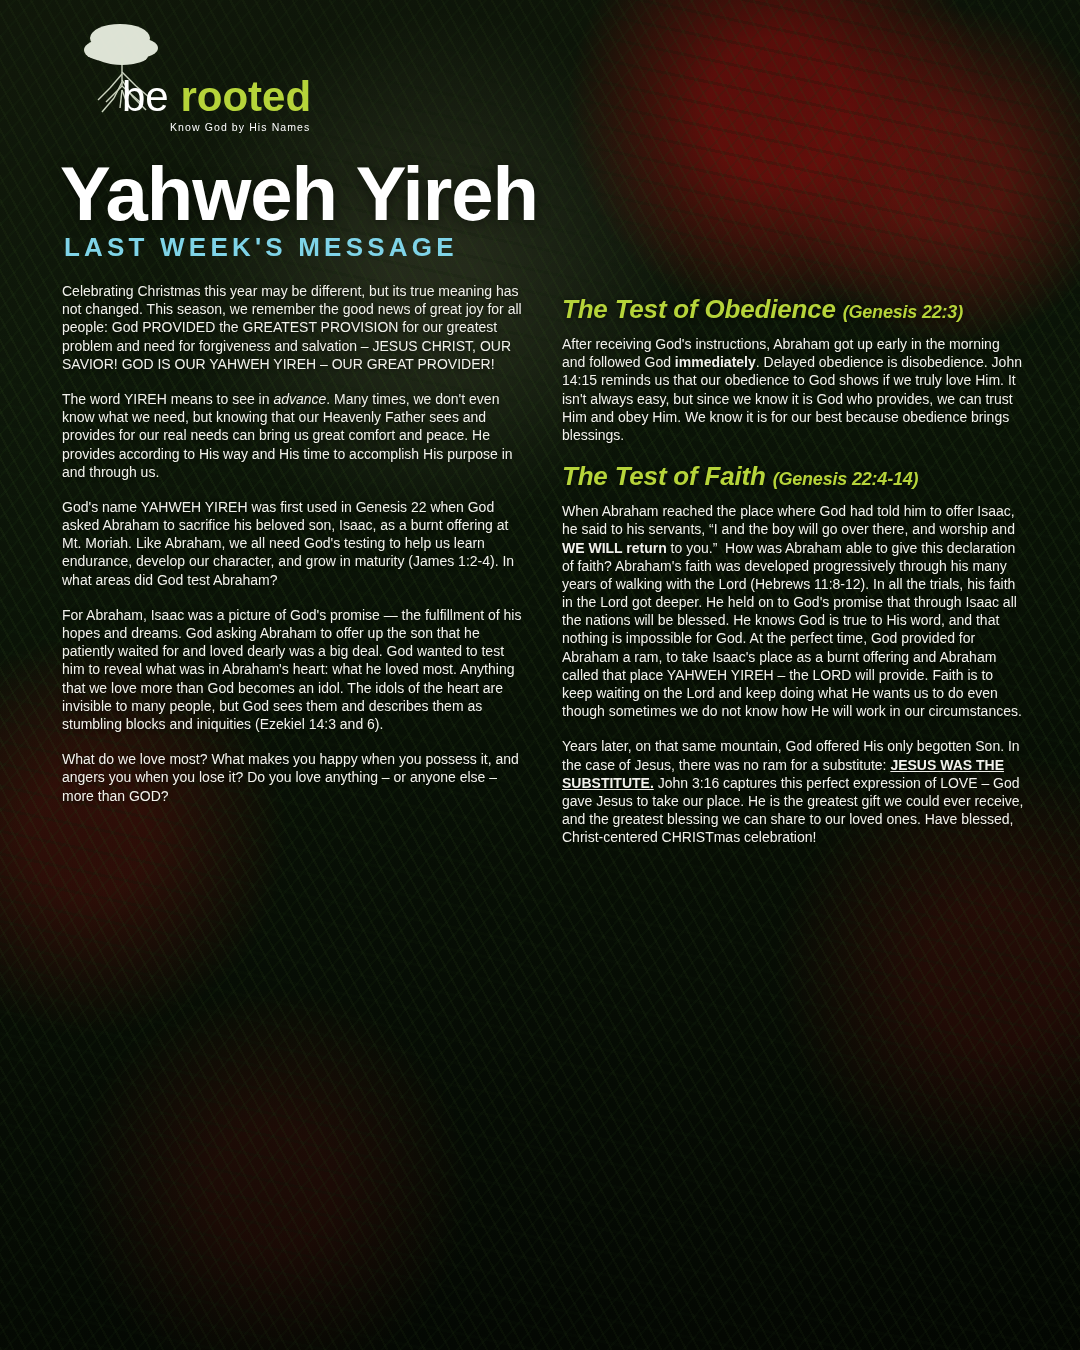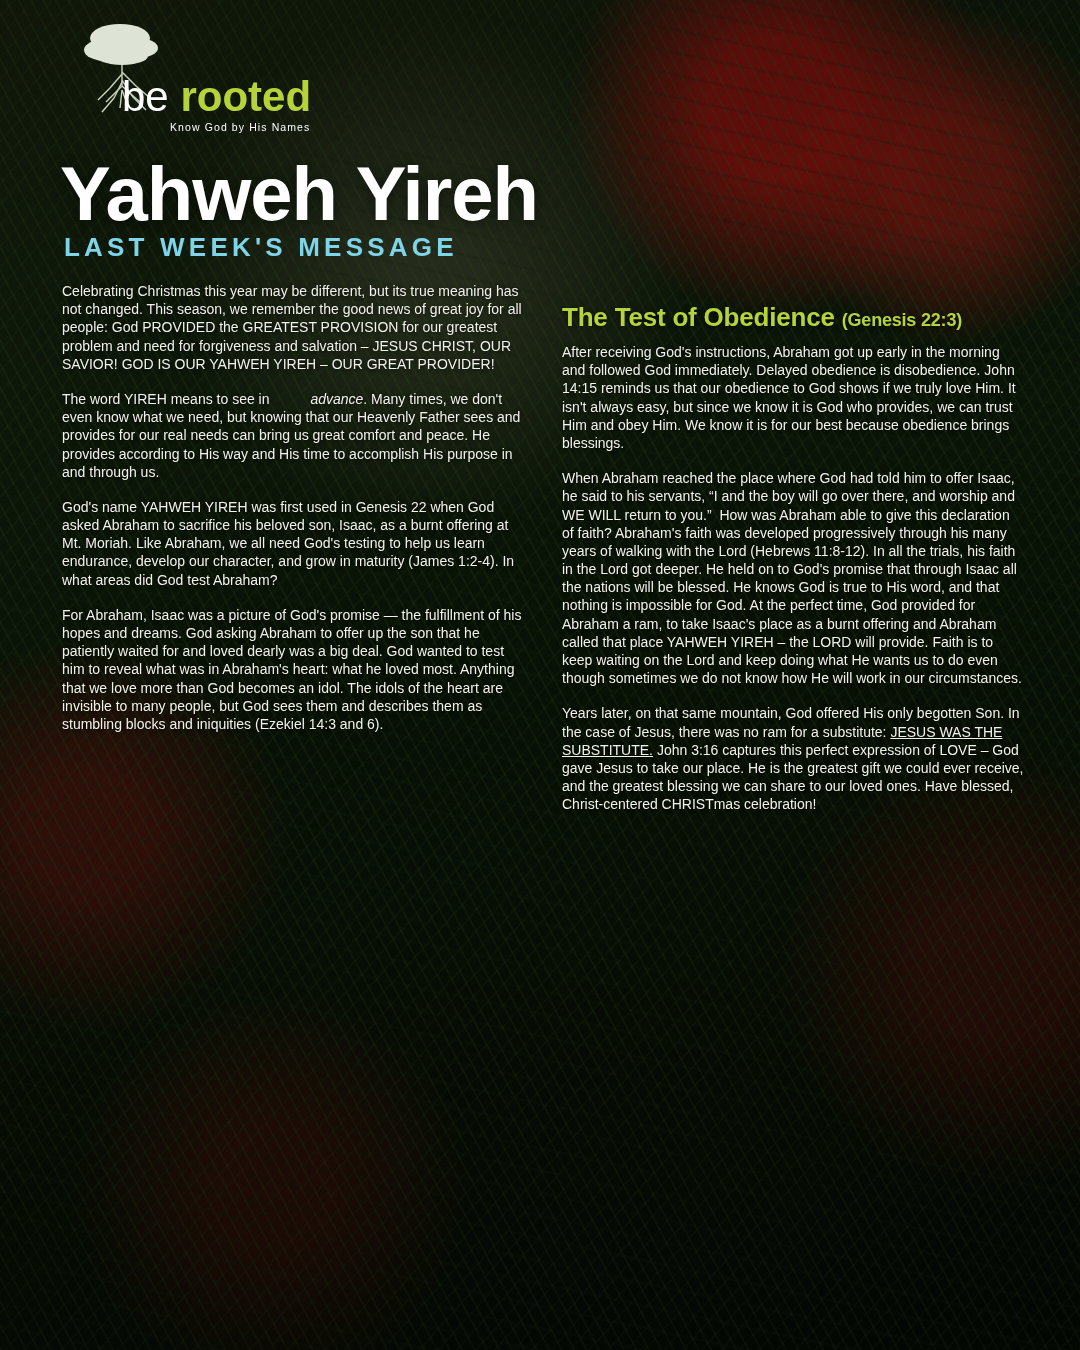--- a/index.html
+++ b/index.html
@@ -72,28 +72,29 @@
     position: absolute; top: 282px; width: 462px;
     color: #f1f1ec;
   }
   .col-left { left: 62px; }
   .col-right { left: 562px; }
 
   p.body {
     font-size: 14px; line-height: 1.30; margin-bottom: 17px;
     color: #f2f2ec; text-shadow: 0 1px 4px rgba(0,0,0,0.65);
   }
-  p.body b { font-weight: 400; }
+  p.body b { font-weight: 700; }
   p.body u { text-decoration: underline; }
-  p.body i { font-style: italic; margin-left: 37px; }
+  p.body i { font-style: italic; }
 
   h2.section {
     font-size: 26px; font-weight: 700; color: #b6d43a;
-    margin: 20px 0 10px 0; letter-spacing: -0.2px;
+    margin: 12px 0 10px 0; letter-spacing: -0.2px;
     text-shadow: 0 1px 5px rgba(0,0,0,0.6);
+    font-style: italic;
   }
   h2.section .ref { font-size: 18px; font-weight: 700; }
 </style>
 </head>
 <body>
 
 <div id="page">
   <div class="content">
 
     <div class="logo-block">
@@ -128,27 +129,32 @@
 
     <div class="title">Yahweh Yireh</div>
     <div class="subtitle">LAST WEEK'S MESSAGE</div>
 
     <div class="col col-left">
       <p class="body">Celebrating Christmas this year may be different, but its true meaning has not changed. This season, we remember the good news of great joy for all people: God PROVIDED the GREATEST PROVISION for our greatest problem and need for forgiveness and salvation – JESUS CHRIST, OUR SAVIOR! GOD IS OUR YAHWEH YIREH – OUR GREAT PROVIDER!</p>
       <p class="body">The word YIREH means to see in <i>advance</i>. Many times, we don't even know what we need, but knowing that our Heavenly Father sees and provides for our real needs can bring us great comfort and peace. He provides according to His way and His time to accomplish His purpose in and through us.</p>
       <p class="body">God's name YAHWEH YIREH was first used in Genesis 22 when God asked Abraham to sacrifice his beloved son, Isaac, as a burnt offering at Mt. Moriah. Like Abraham, we all need God's testing to help us learn endurance, develop our character, and grow in maturity (James 1:2-4). In what areas did God test Abraham?</p>
 
       <p class="body">For Abraham, Isaac was a picture of God's promise — the fulfillment of his hopes and dreams. God asking Abraham to offer up the son that he patiently waited for and loved dearly was a big deal. God wanted to test him to reveal what was in Abraham's heart: what he loved most. Anything that we love more than God becomes an idol. The idols of the heart are invisible to many people, but God sees them and describes them as stumbling blocks and iniquities (Ezekiel 14:3 and 6).</p>
+      <p class="body">What do we love most? What makes you happy when you possess it, and angers you when you lose it? Do you love anything – or anyone else – more than GOD?</p>
     </div>
 
     <div class="col col-right">
       <h2 class="section">
         <span>The Test of Obedience</span>
         <span class="ref">(Genesis 22:3)</span>
       </h2>
       <p class="body">After receiving God's instructions, Abraham got up early in the morning and followed God <b>immediately</b>. Delayed obedience is disobedience. John 14:15 reminds us that our obedience to God shows if we truly love Him. It isn't always easy, but since we know it is God who provides, we can trust Him and obey Him. We know it is for our best because obedience brings blessings.</p>
 
+      <h2 class="section">
+        <span>The Test of Faith</span>
+        <span class="ref">(Genesis 22:4-14)</span>
+      </h2>
       <p class="body">When Abraham reached the place where God had told him to offer Isaac, he said to his servants, “I and the boy will go over there, and worship and <b>WE WILL return</b> to you.”&nbsp; How was Abraham able to give this declaration of faith? Abraham's faith was developed progressively through his many years of walking with the Lord (Hebrews 11:8-12). In all the trials, his faith in the Lord got deeper. He held on to God's promise that through Isaac all the nations will be blessed. He knows God is true to His word, and that nothing is impossible for God. At the perfect time, God provided for Abraham a ram, to take Isaac's place as a burnt offering and Abraham called that place YAHWEH YIREH – the LORD will provide. Faith is to keep waiting on the Lord and keep doing what He wants us to do even though sometimes we do not know how He will work in our circumstances.</p>
       <p class="body">Years later, on that same mountain, God offered His only begotten Son. In the case of Jesus, there was no ram for a substitute: <b><u>JESUS WAS THE SUBSTITUTE.</u></b> John 3:16 captures this perfect expression of LOVE – God gave Jesus to take our place. He is the greatest gift we could ever receive, and the greatest blessing we can share to our loved ones. Have blessed, Christ-centered CHRISTmas celebration!</p>
     </div>
 
   </div>
 </div>
 
 </body></html>

